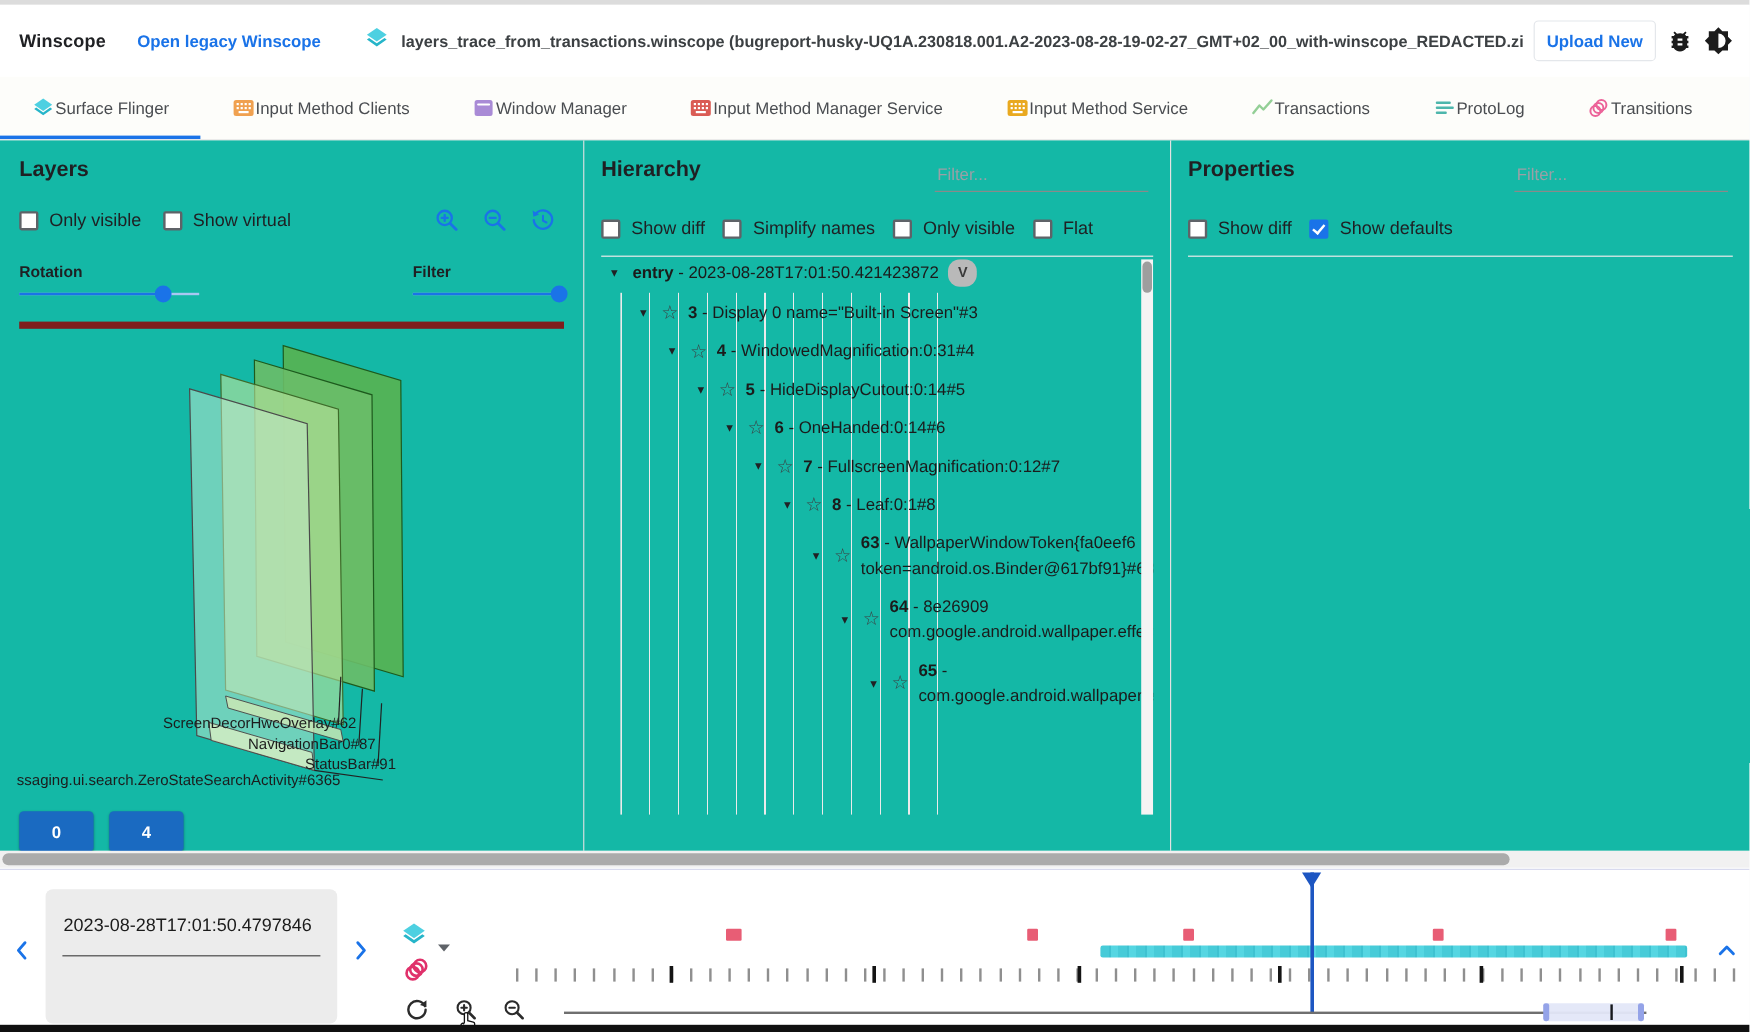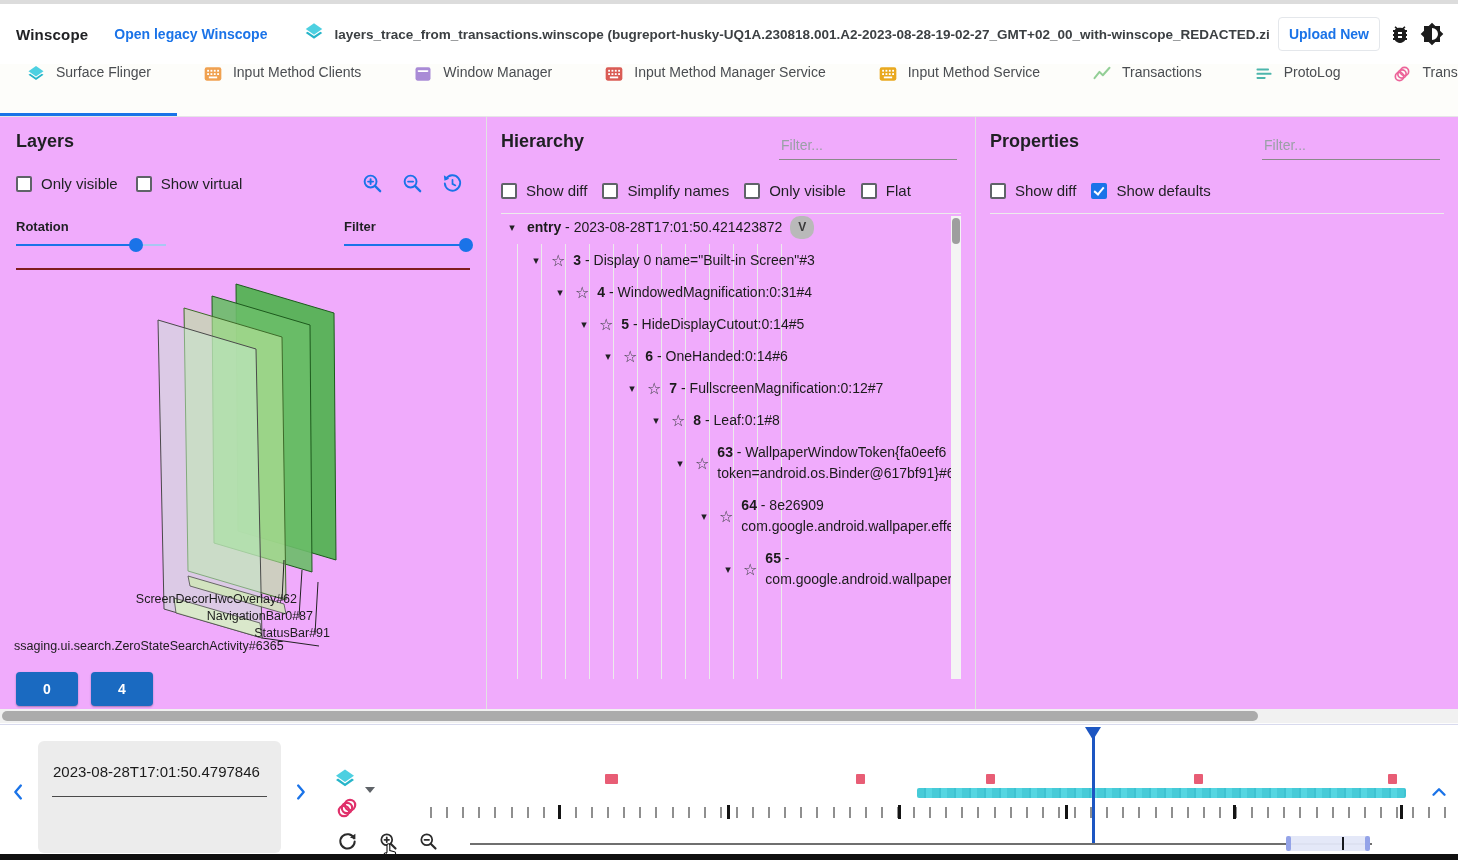--- a/index.html
+++ b/index.html
@@ -13,43 +13,43 @@
   .app-title { font-size:15px; font-weight:700; letter-spacing:.2px; }
   .legacy-link { margin-left:26px; font-size:14px; font-weight:700; color:#1a73e8; cursor:pointer; white-space:nowrap; }
   .file-info { display:flex; align-items:center; gap:9px; margin-left:36px; min-width:0; flex:1; }
   .file-name { font-size:13.5px; font-weight:700; color:#3c4043; white-space:nowrap; overflow:hidden; }
   .upload-btn { flex:none; border:1px solid #e4e7eb; border-radius:4px; background:#fff; color:#1a73e8;
     font-weight:700; font-size:14px; padding:8px 10px; margin-left:8px; cursor:pointer; white-space:nowrap; }
   .hicon { flex:none; width:24px; height:24px; margin-left:8px; cursor:pointer; }
 
   
   .tabbar { height:53px; display:flex; align-items:stretch; background:#fdfdfa; border-bottom:1px solid #e6e6e6; overflow:hidden; }
-  .tab { position:relative; display:flex; gap:10px; padding:0 26px; font-size:14px; color:#4a4d51; cursor:pointer; white-space:nowrap; }
+  .tab { position:relative; display:flex; align-items:center; padding:0 26px; font-size:14px; color:#4a4d51; cursor:pointer; white-space:nowrap; }
   .tab .ticon { width:20px; height:20px; flex:none; }
   .tab.active::after { content:""; position:absolute; left:0; right:0; bottom:0; height:3px; background:#1a73e8; }
 
   
   .main { display:flex; height:592px; background:#ececec; }
-  .panel { background:#f0abfc; border-right:1px solid #e2e2e2; position:relative; }
+  .panel { background:#14b8a6; border-right:1px solid #e2e2e2; position:relative; }
   .panel.layers { width:487px; padding:14px 16px 0 16px; }
   .panel.hier   { width:489px; padding:14px 14px 0 14px; }
   .panel.props  { width:482px; padding:14px 14px 0 14px; border-right:none; }
   .panel h2 { font-size:18px; font-weight:700; color:#1f2023; }
 
   .ctl-row { display:flex; align-items:center; margin-top:20px; }
   .cb-group { display:flex; align-items:center; gap:9px; margin-right:18px; cursor:pointer; }
   .cb { width:16px; height:16px; border:2px solid #5f6368; border-radius:2px; flex:none; display:flex; align-items:center; justify-content:center; background:#fff; }
   .cb.on { background:#1a73e8; border-color:#1a73e8; }
   .cb.on::after { content:""; width:4px; height:8px; border-right:2px solid #fff; border-bottom:2px solid #fff; transform:rotate(40deg); margin-top:-2px; }
   .cb-label { font-size:15px; color:#1f2023; }
 
   .view-icons { margin-left:auto; display:flex; gap:17px; padding-right:6px; }
   .view-icons .vicon { width:23px; height:23px; cursor:pointer; }
 
-  .sliders-row { display:flex; justify-content:space-between; margin-top:24px; padding-bottom:16px; border-bottom:2px solid #7f1d1d; }
+  .sliders-row { display:flex; justify-content:space-between; margin-top:24px; padding-bottom:16px; border-bottom:6px solid #7f1d1d; }
   .slider-group { width:150px; }
   .slider-group.sg2 { width:126px; }
   .slider-label { font-size:13px; font-weight:700; color:#1f2023; }
   .slider { position:relative; height:14px; margin-top:4px; cursor:pointer; }
   .slider .track { position:absolute; top:6px; left:0; right:0; height:2px; background:#a9c7f2; }
   .slider .fill { position:absolute; top:6px; left:0; height:2px; background:#1a73e8; }
   .slider .thumb { position:absolute; top:0; width:14px; height:14px; border-radius:50%; background:#1a73e8; }
 
   .canvas3d { position:relative; height:392px; }
   .layer-label { position:absolute; font-size:12.5px; color:#1c1c1c; white-space:nowrap; }

